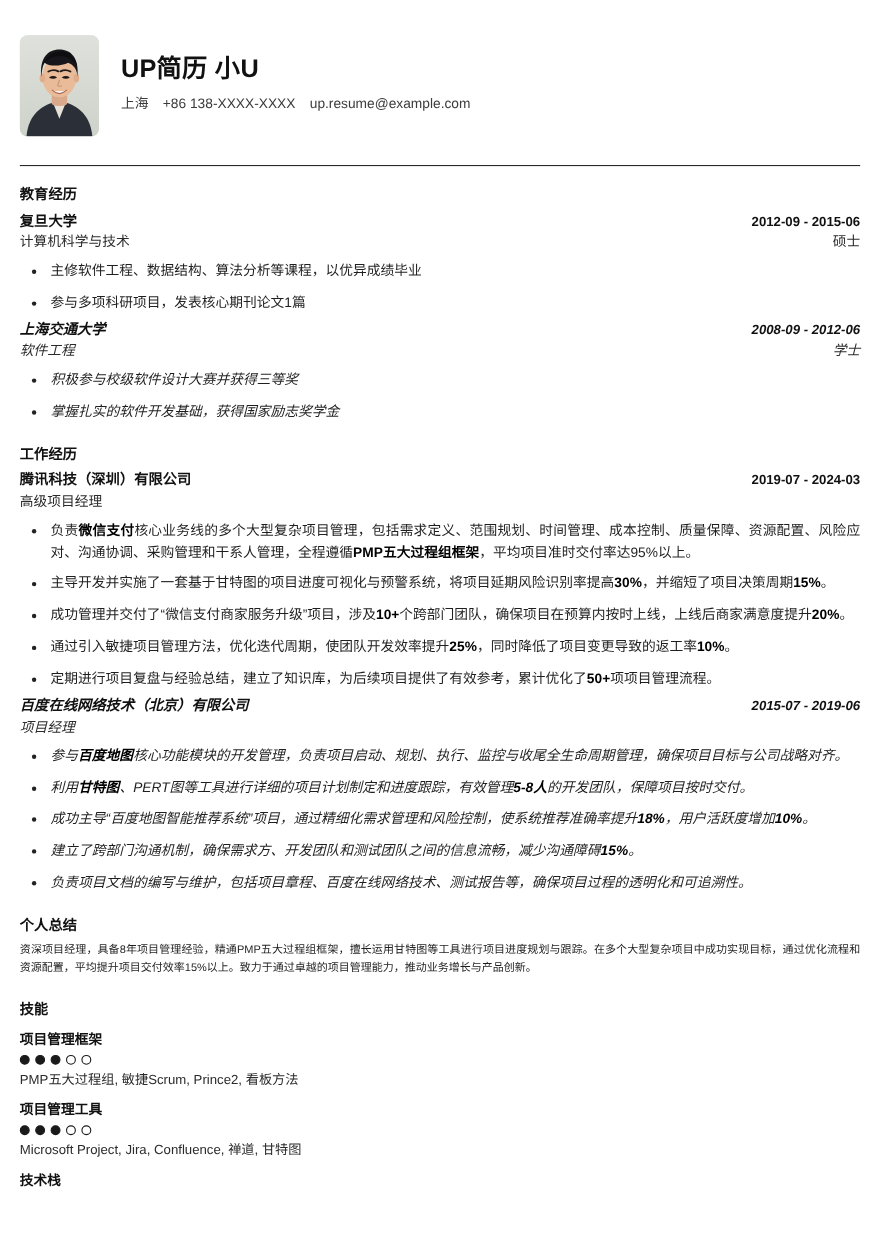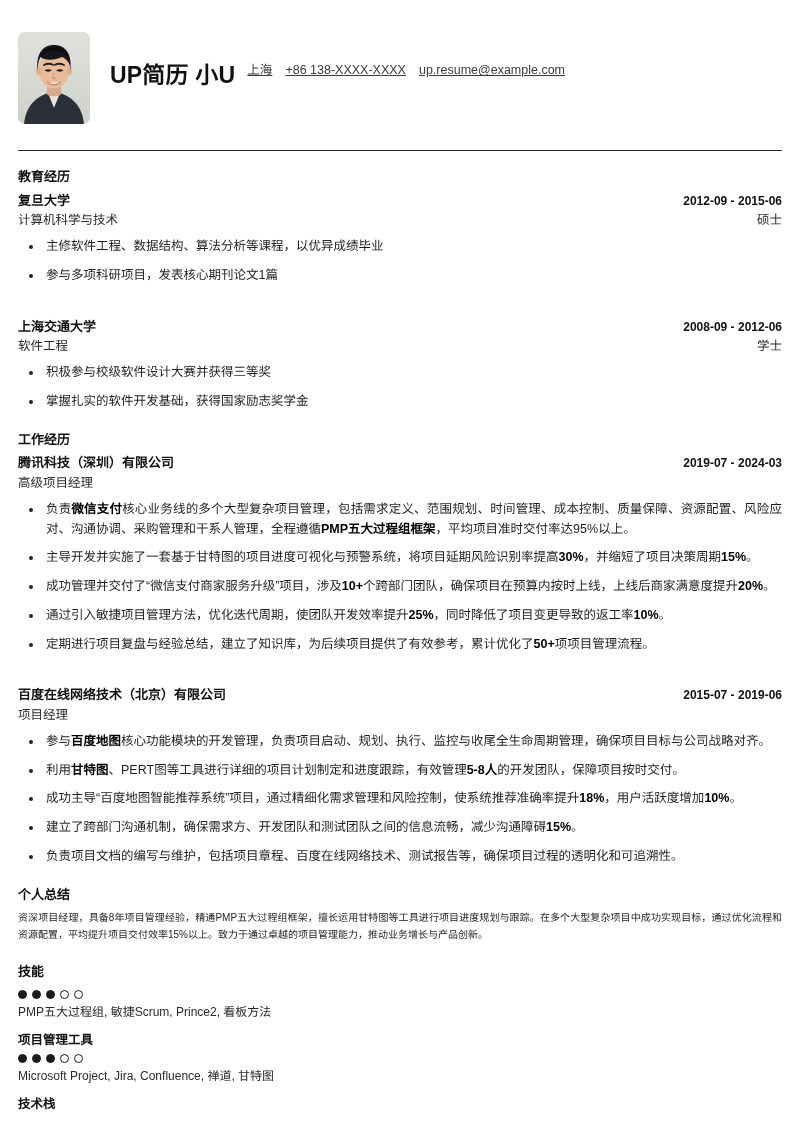--- a/index.html
+++ b/index.html
@@ -32,58 +32,58 @@
   .photo-frame {
     width: 72px;
     height: 92px;
     border-radius: 7px;
     overflow: hidden;
     flex: 0 0 auto;
     background: #d9dcd6;
     position: relative;
   }
   .photo-svg { display: block; width: 72px; height: 92px; }
-  .identity { display: flex; flex-direction: row; justify-content: space-between; gap: 12px; padding-bottom: 4px; }
+  .identity { display: flex; flex-direction: column; justify-content: space-between; gap: 12px; padding-bottom: 4px; }
   .name {
     font-size: 23px;
     font-weight: bold;
     letter-spacing: 0.2px;
     color: #111111;
     line-height: 1.1;
   }
   .contact {
     font-size: 12.5px;
     color: #3b3b3b;
     line-height: 1.2;
     display: flex;
     gap: 13px;
     flex-wrap: wrap;
   }
-  .contact span { white-space: nowrap; text-decoration: underline; }
+  .contact span { white-space: nowrap; }
 
   .rule {
     height: 1px;
     background: #2b2b2b;
     width: 100%;
     margin: 0 0 17px 0;
   }
 
   
   .section { margin-bottom: 2px; }
   .section-title {
     font-size: 13px;
     font-weight: bold;
     color: #111111;
     margin: 0 0 6px 0;
     line-height: 1.35;
   }
   .section + .section .section-title { margin-top: 19px; }
 
   .entry { margin-bottom: 4px; }
-  .entry + .entry { margin-top: 32px; }
+  .entry + .entry { margin-top: 5px; font-style: italic; }
   .entry-head {
     display: flex;
     justify-content: space-between;
     align-items: baseline;
     gap: 12px;
   }
   .entry-org {
     font-size: 13px;
     font-weight: bold;
     color: #111111;
@@ -315,20 +315,21 @@
 
   <div class="section">
     <div class="section-title">个人总结</div>
     <div class="summary-text">资深项目经理，具备8年项目管理经验，精通PMP五大过程组框架，擅长运用甘特图等工具进行项目进度规划与跟踪。在多个大型复杂项目中成功实现目标，通过优化流程和资源配置，平均提升项目交付效率15%以上。致力于通过卓越的项目管理能力，推动业务增长与产品创新。</div>
   </div>
 
   <div class="section">
     <div class="section-title">技能</div>
 
     <div class="skill-block">
+      <div class="skill-name">项目管理框架</div>
       <div class="dots">
           <span class="dot filled"></span>
           <span class="dot filled"></span>
           <span class="dot filled"></span>
           <span class="dot"></span>
           <span class="dot"></span>
         </div>
       <div class="skill-detail">PMP五大过程组, 敏捷Scrum, Prince2, 看板方法</div>
     </div>
 

